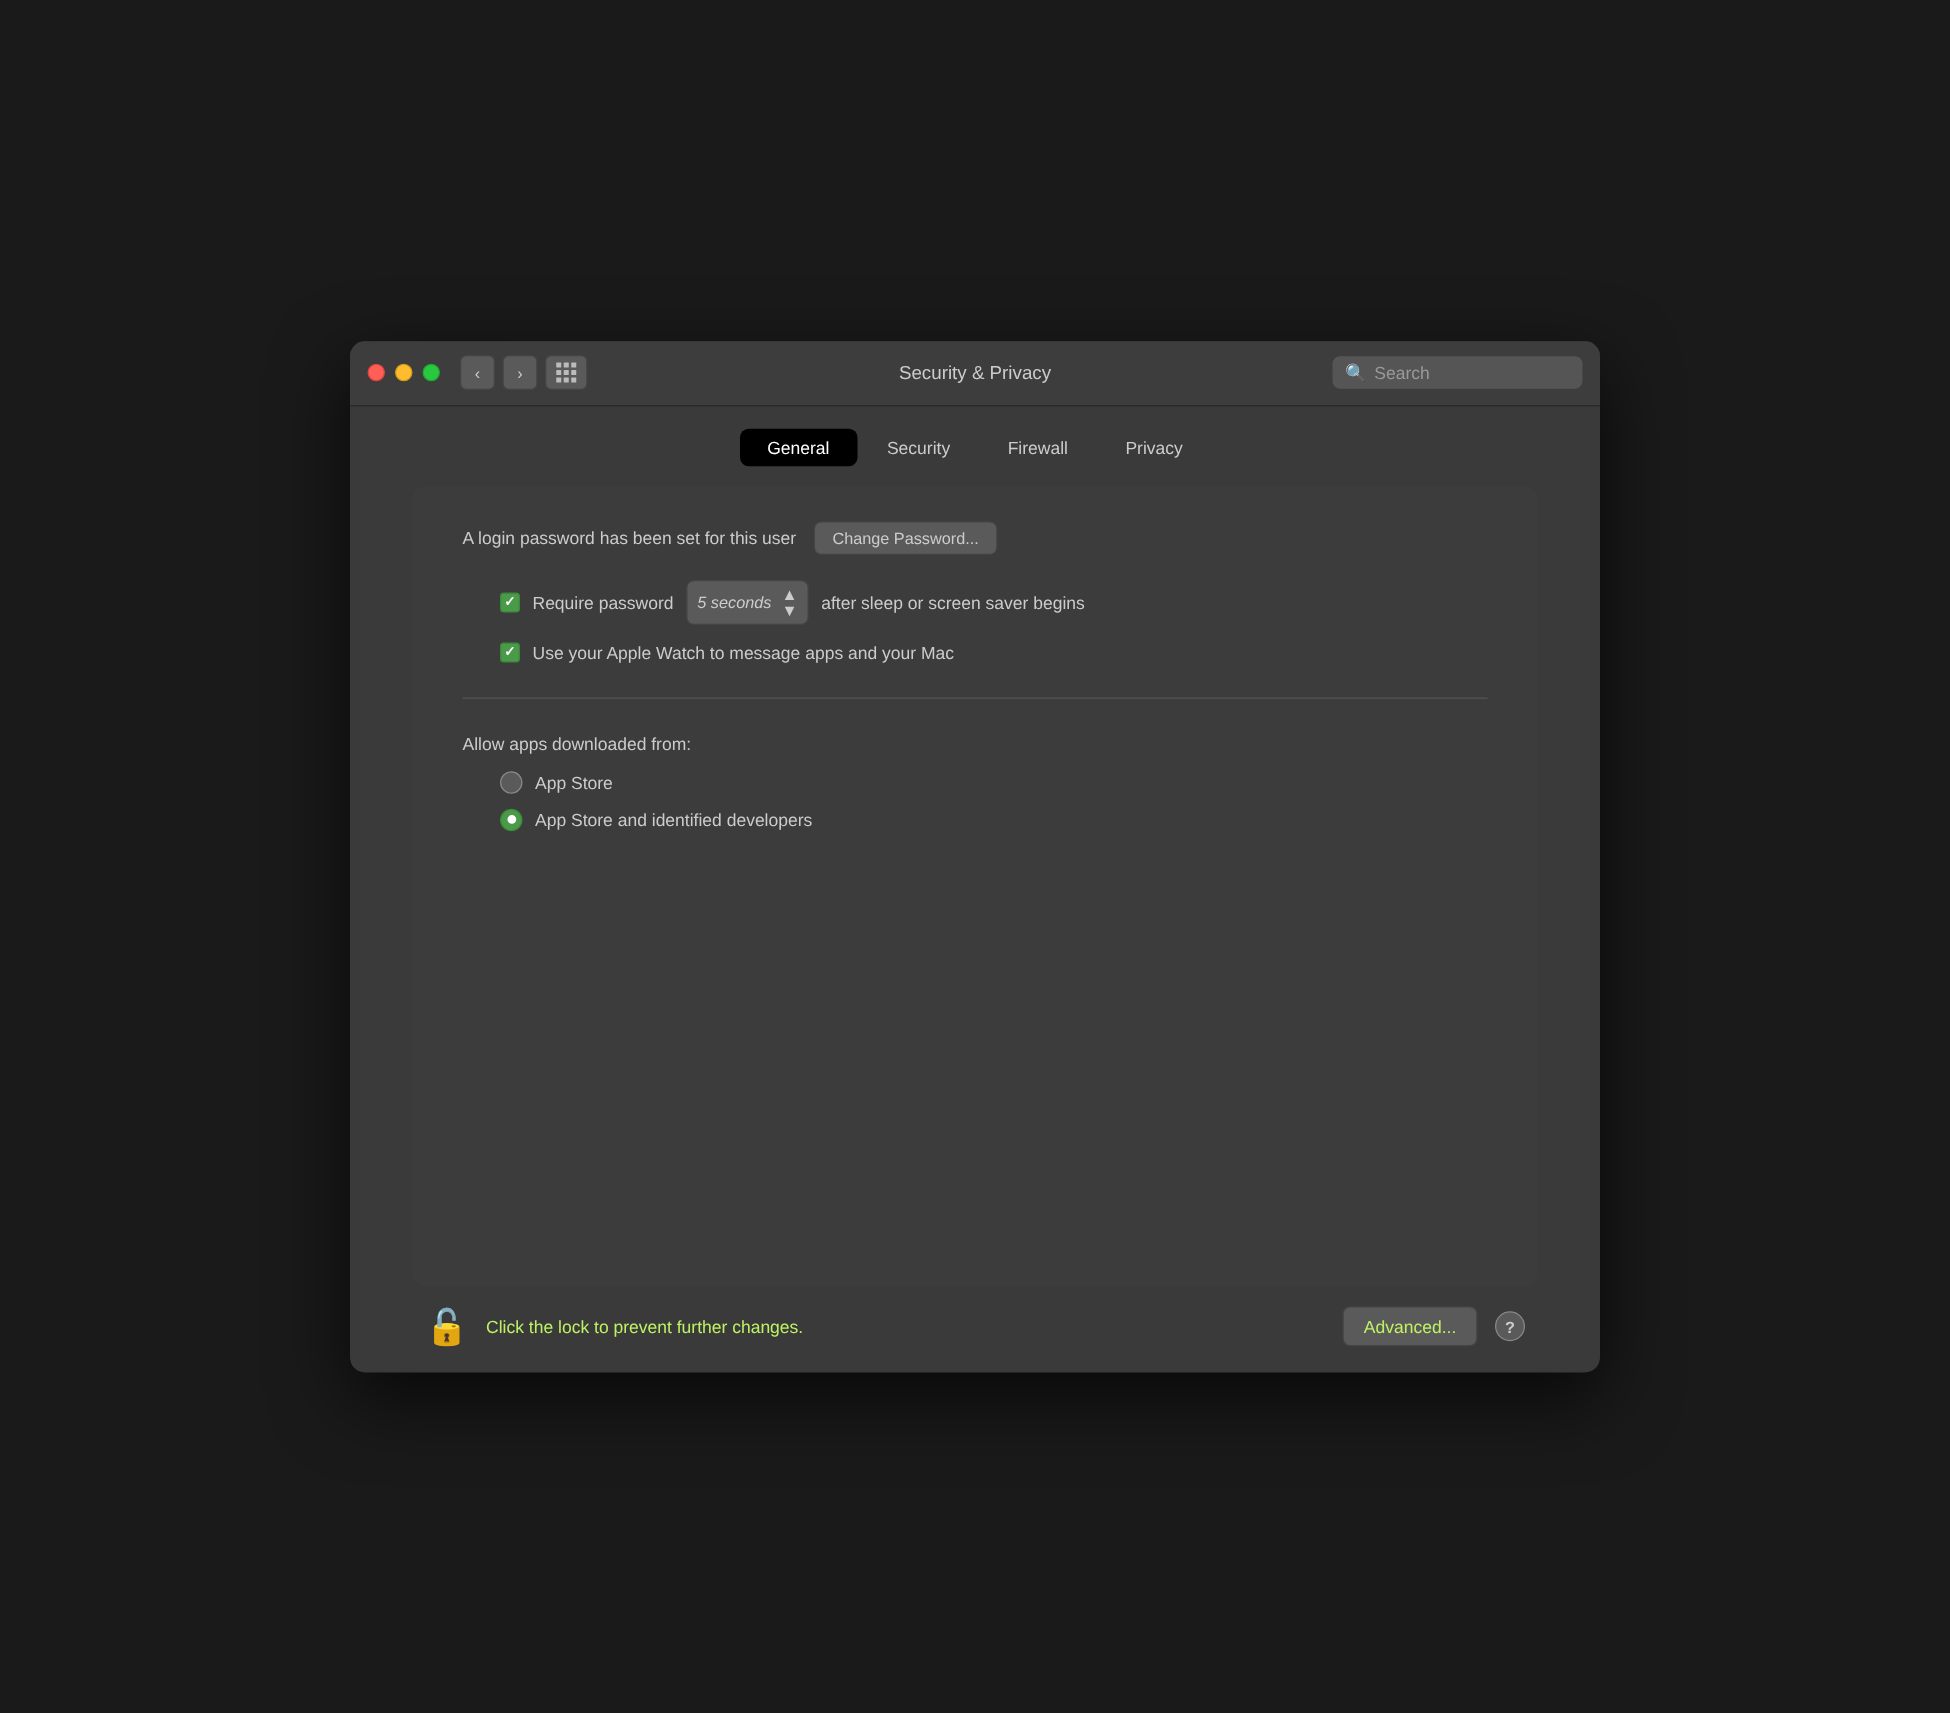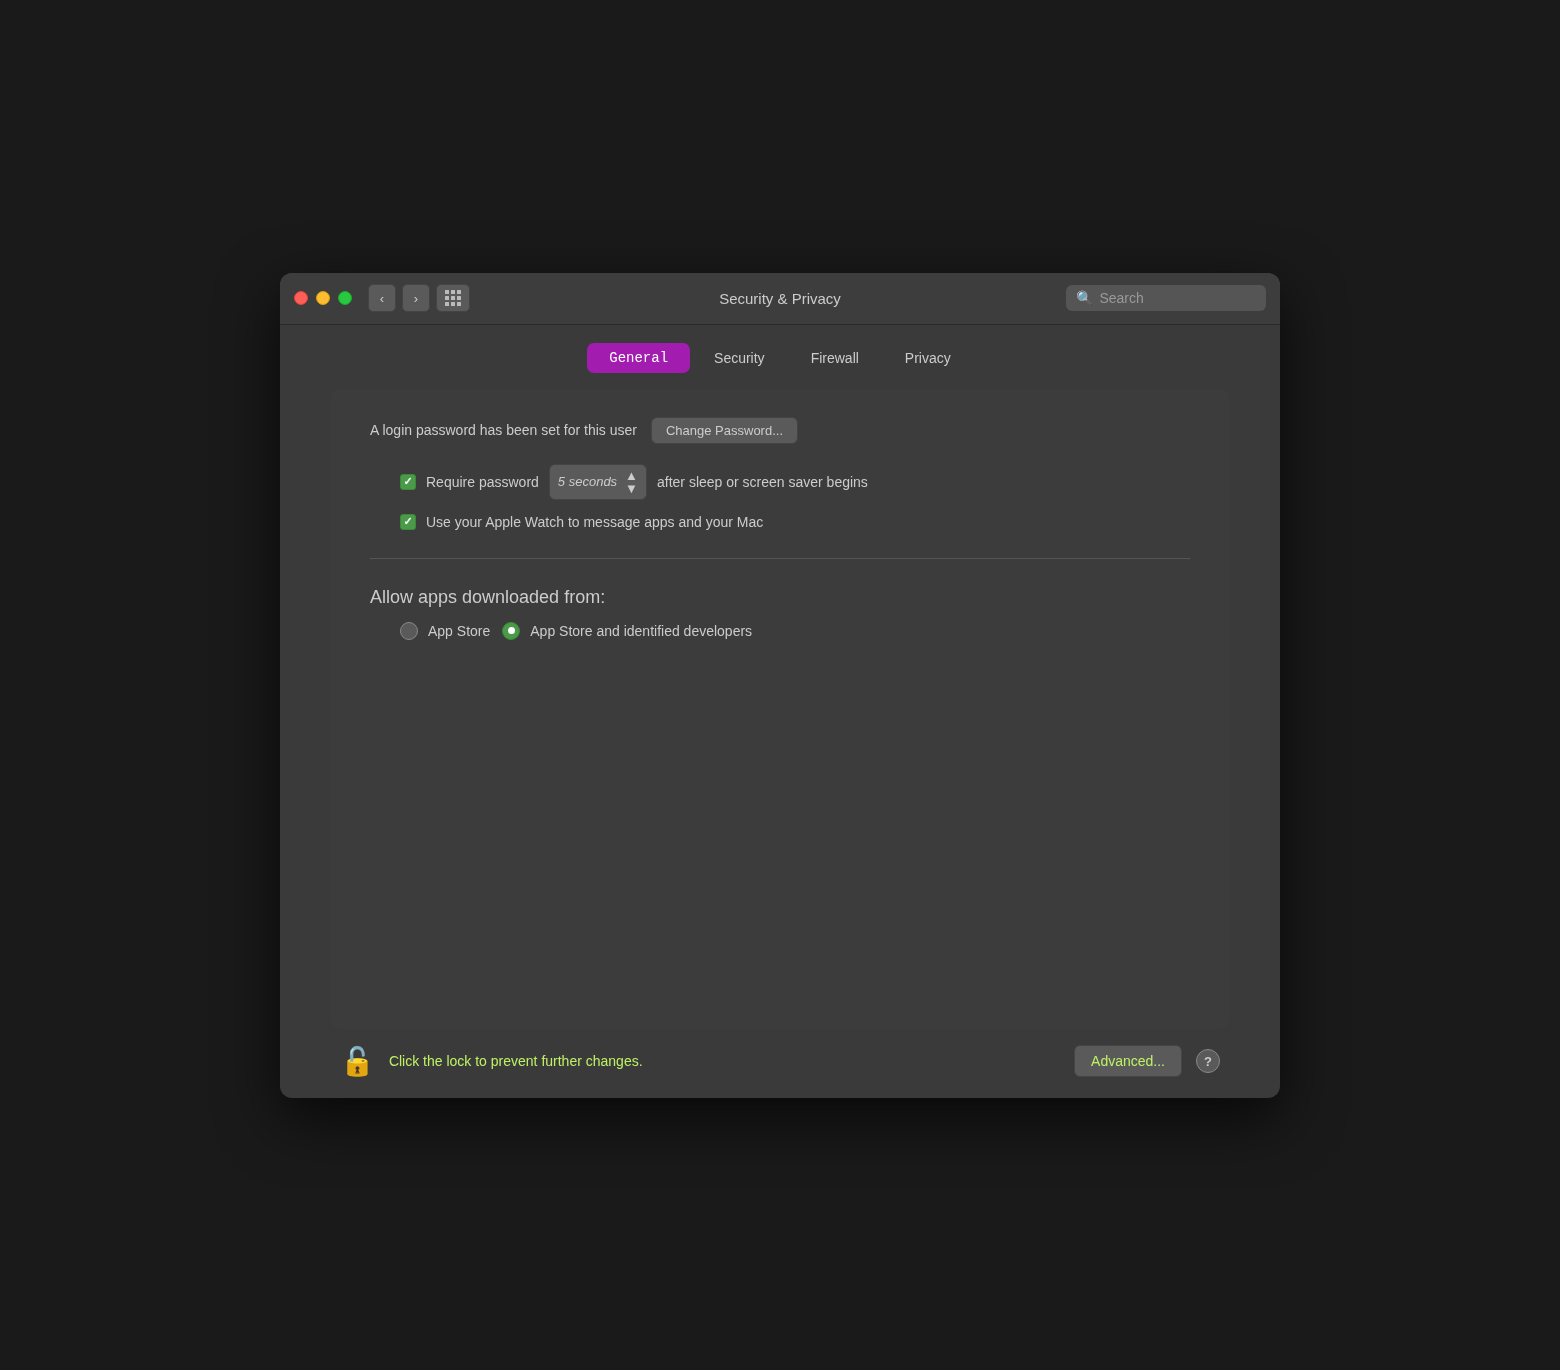--- a/index.html
+++ b/index.html
@@ -131,24 +131,23 @@
     .tab {
       padding: 7px 22px;
       border-radius: 7px;
       font-size: 14px;
       color: #ccc;
       cursor: pointer;
       border: none;
       background: transparent;
     }
     .tab.active {
-      background: #a21caf;
+      background: #000000;
       color: #fff;
       font-weight: 500;
-      font-family: Liberation Mono, monospace;
     }
 
     
     .content-panel {
       background: #3c3c3c;
       margin: 0 50px;
       border-radius: 10px;
       padding: 28px 40px 32px 40px;
       min-height: 640px;
     }
@@ -263,27 +262,28 @@
     
     .divider {
       border: none;
       border-top: 1px solid #555;
       margin: 28px 0;
     }
 
     
     .allow-section-label {
       color: #ccc;
-      font-size: 18px;
+      font-size: 14px;
       margin-bottom: 14px;
     }
 
     .radio-section {
       padding-left: 30px;
       display: flex;
+      flex-direction: column;
       gap: 12px;
     }
 
     .radio-row {
       display: flex;
       align-items: center;
       gap: 10px;
     }
 
     .mac-radio {

